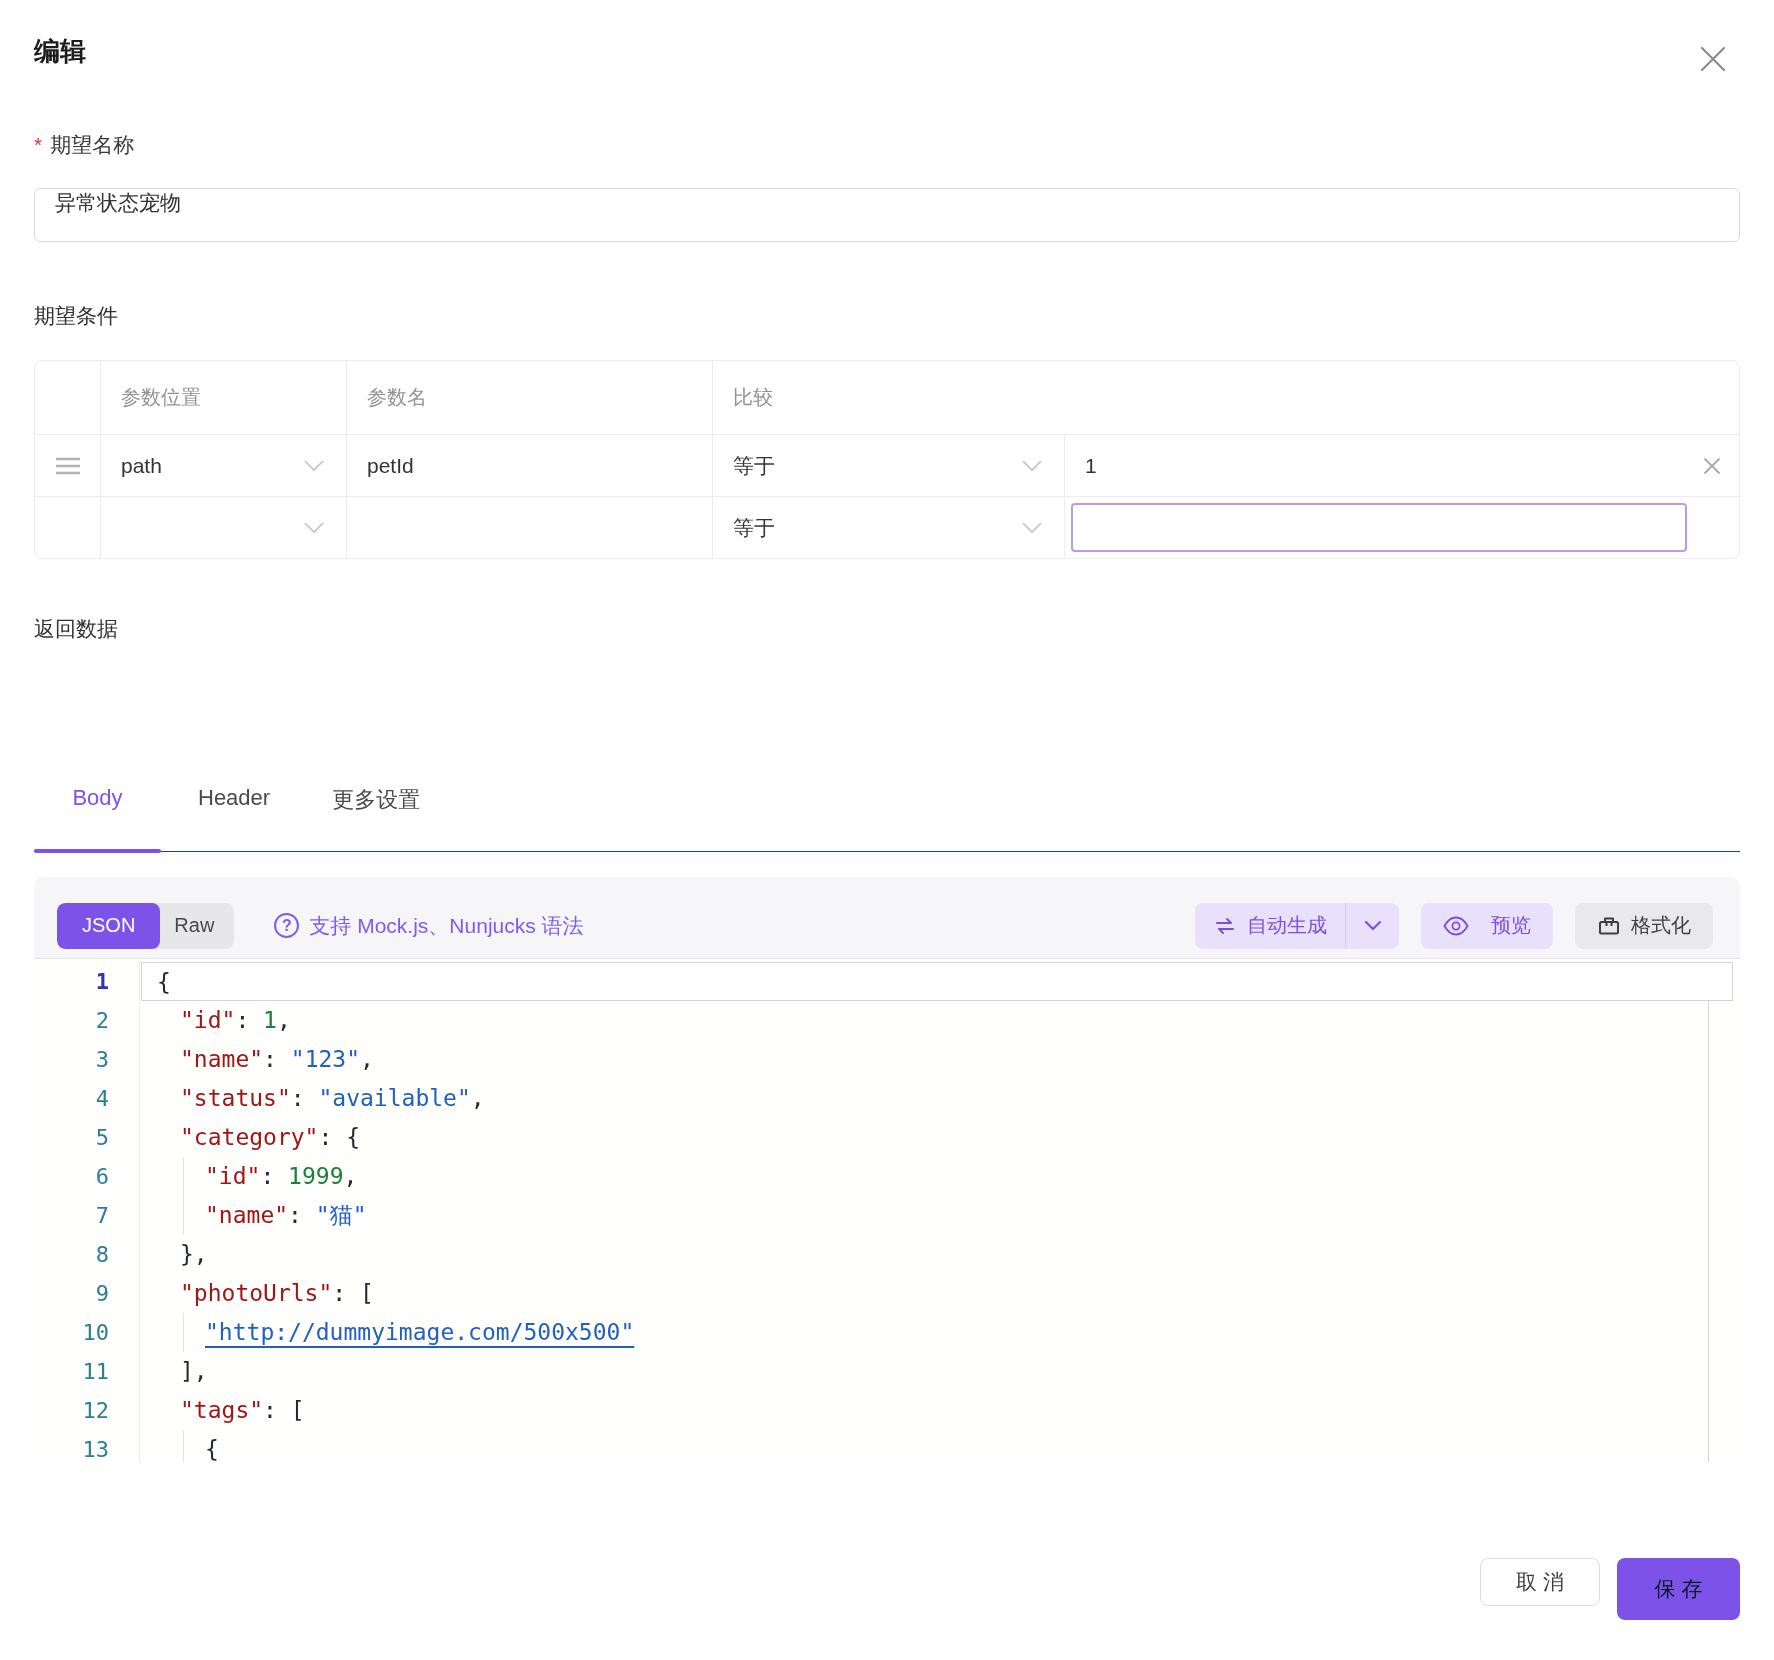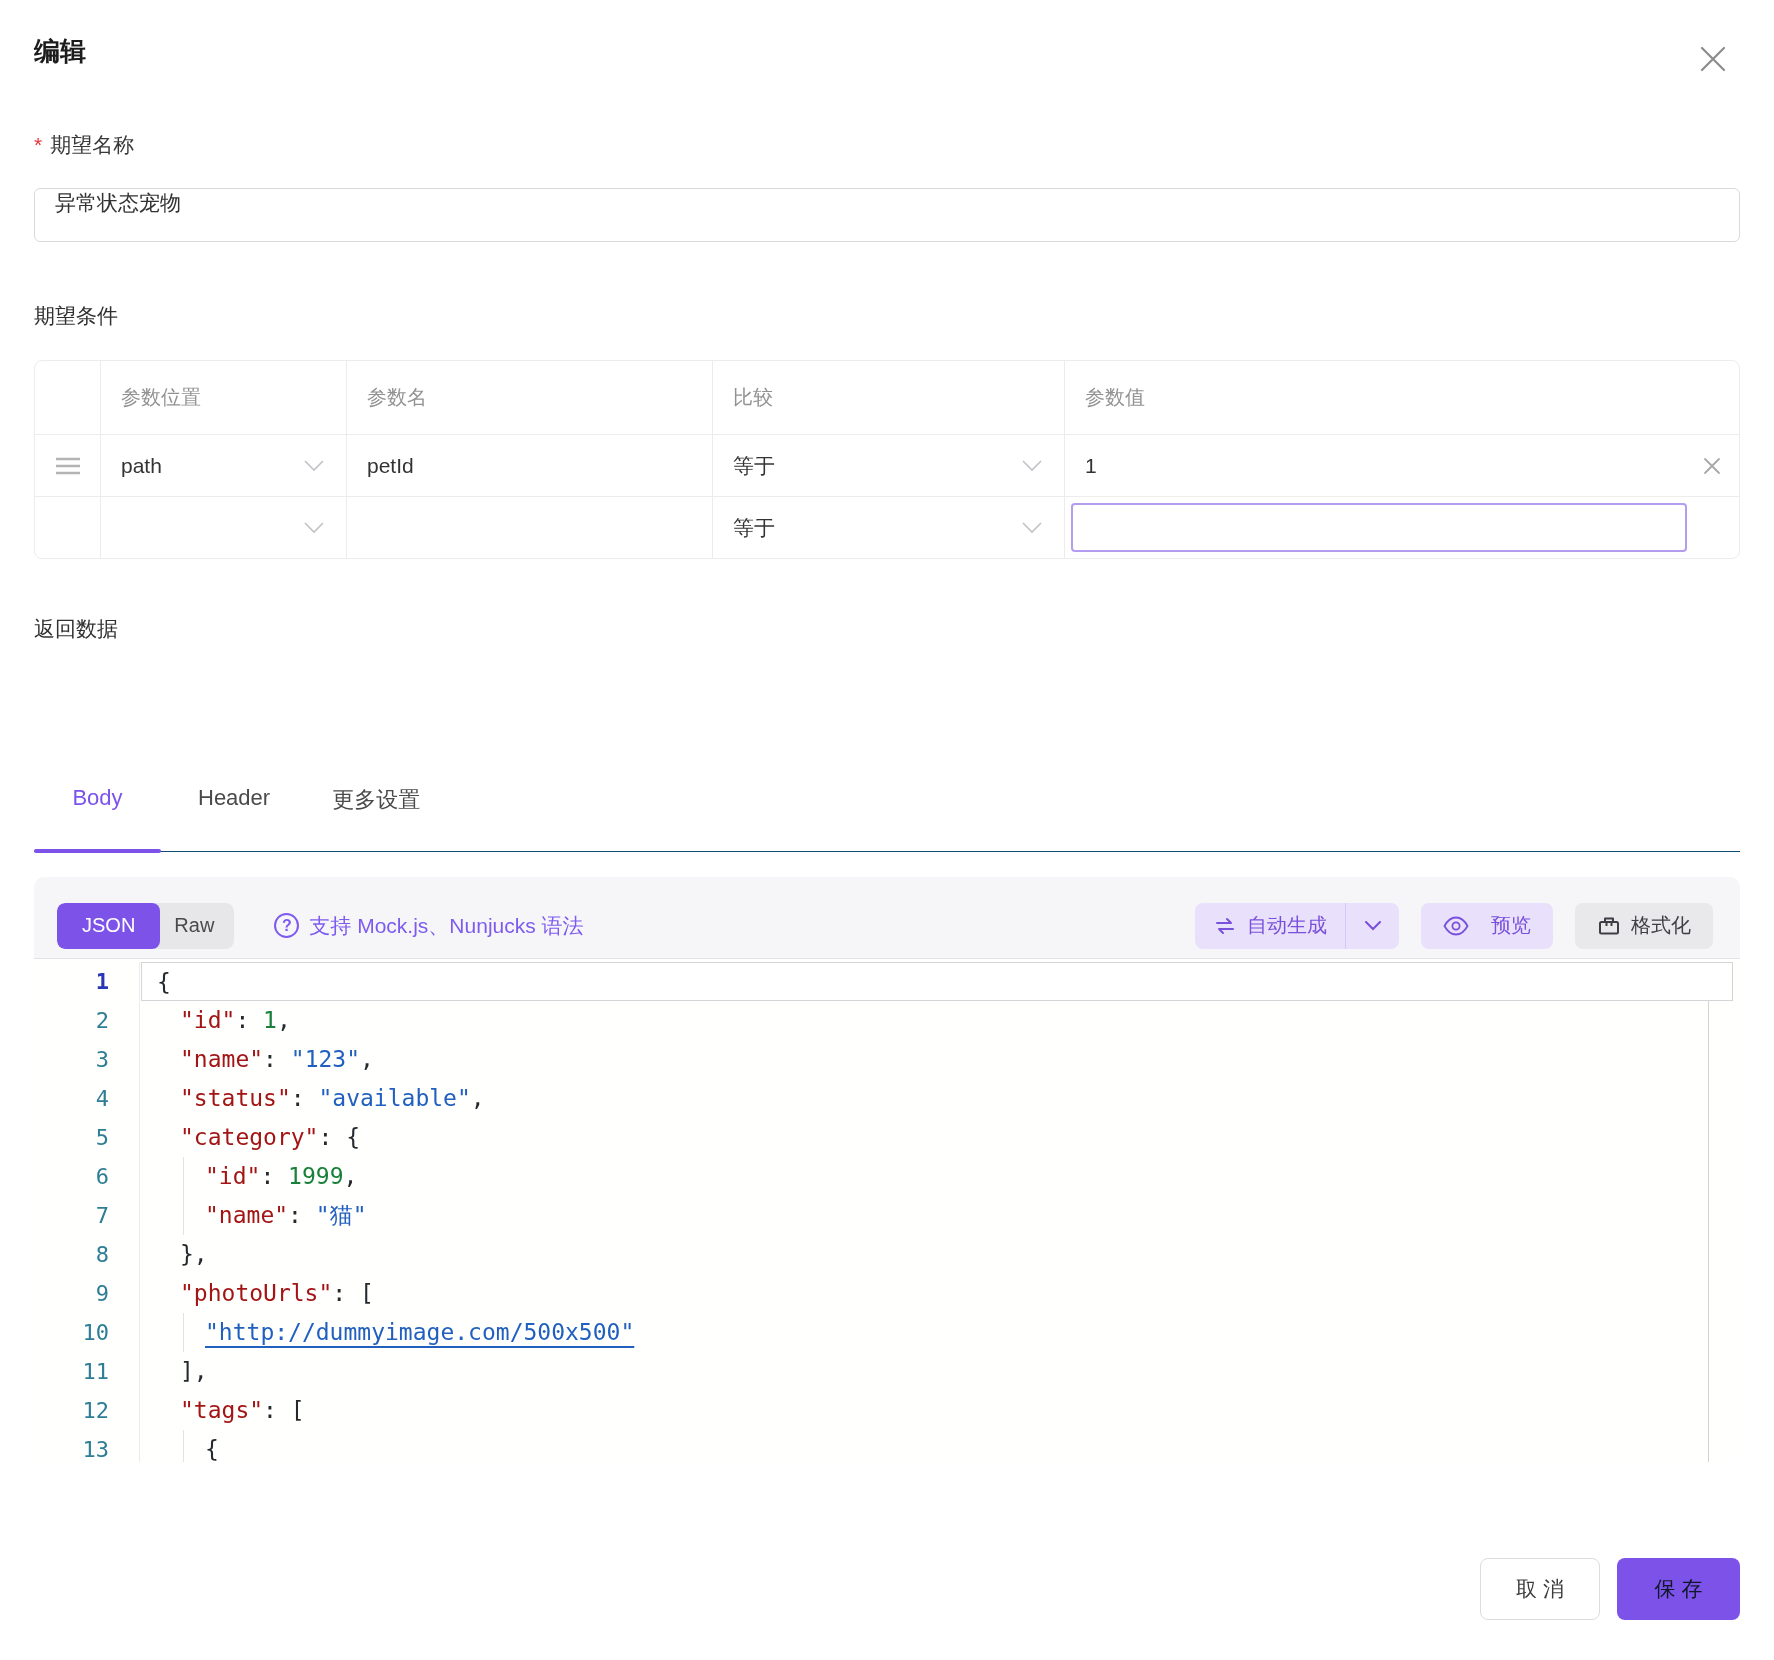--- a/index.html
+++ b/index.html
@@ -67,21 +67,21 @@
   .cl.active .lc { border:1px solid #d5d5d9; background:#fff; margin-right:7px; margin-left:1px; }
   .ind0 { padding-left:15px; } .ind1 { padding-left:40px; } .ind2 { padding-left:65px; }
   .guide::before { content:""; position:absolute; left:43px; top:0; bottom:0; width:1px; background:#e2e2e2; }
   .tk-key { color:#a31515; }
   .tk-str { color:#2160bf; }
   .tk-num { color:#188038; }
   .tk-punc { color:#24292e; }
   .tk-url { color:#2160bf; text-decoration:underline; text-underline-offset:6px; }
 
   
-  .btn-cancel { position:absolute; left:1480px; top:1558px; width:120px; height:62px; background:#fff; border:1px solid #dcdcdc; border-radius:8px; font-size:21px; color:#3c3c3c; display:flex; align-items:center; justify-content:center; cursor:pointer; }
+  .btn-cancel { position:absolute; left:1480px; top:1558px; width:120px; height:48px; background:#fff; border:1px solid #dcdcdc; border-radius:8px; font-size:21px; color:#3c3c3c; display:flex; align-items:center; justify-content:center; cursor:pointer; }
   .btn-save { position:absolute; left:1617px; top:1558px; width:123px; height:62px; background:#7c52e8; border:none; border-radius:8px; font-size:21px; color:#0f172a; display:flex; align-items:center; justify-content:center; cursor:pointer; }
 
   svg { display:block; }
 </style>
 </head>
 <body>
 
 <div class="dialog">
 
   <div class="title">编辑</div>
@@ -99,21 +99,20 @@
   </div>
 
   <div class="section-label sec-cond">期望条件</div>
 
   <div class="cond-table">
     <div class="t-row t-head">
       <div class="t-cell"></div>
       <div class="t-cell">参数位置</div>
       <div class="t-cell">参数名</div>
       <div class="t-cell">比较</div>
-      <div class="t-cell">参数值</div>
     </div>
 
     <div class="t-row">
       <div class="t-cell handle-cell">
         <svg width="26" height="20" viewBox="0 0 26 20">
             <path d="M1 3 H25 M1 10 H25 M1 17 H25" stroke="#b4b4b4" stroke-width="2.4"></path>
           </svg>
       </div>
       <div class="t-cell">
         <span>path</span>

